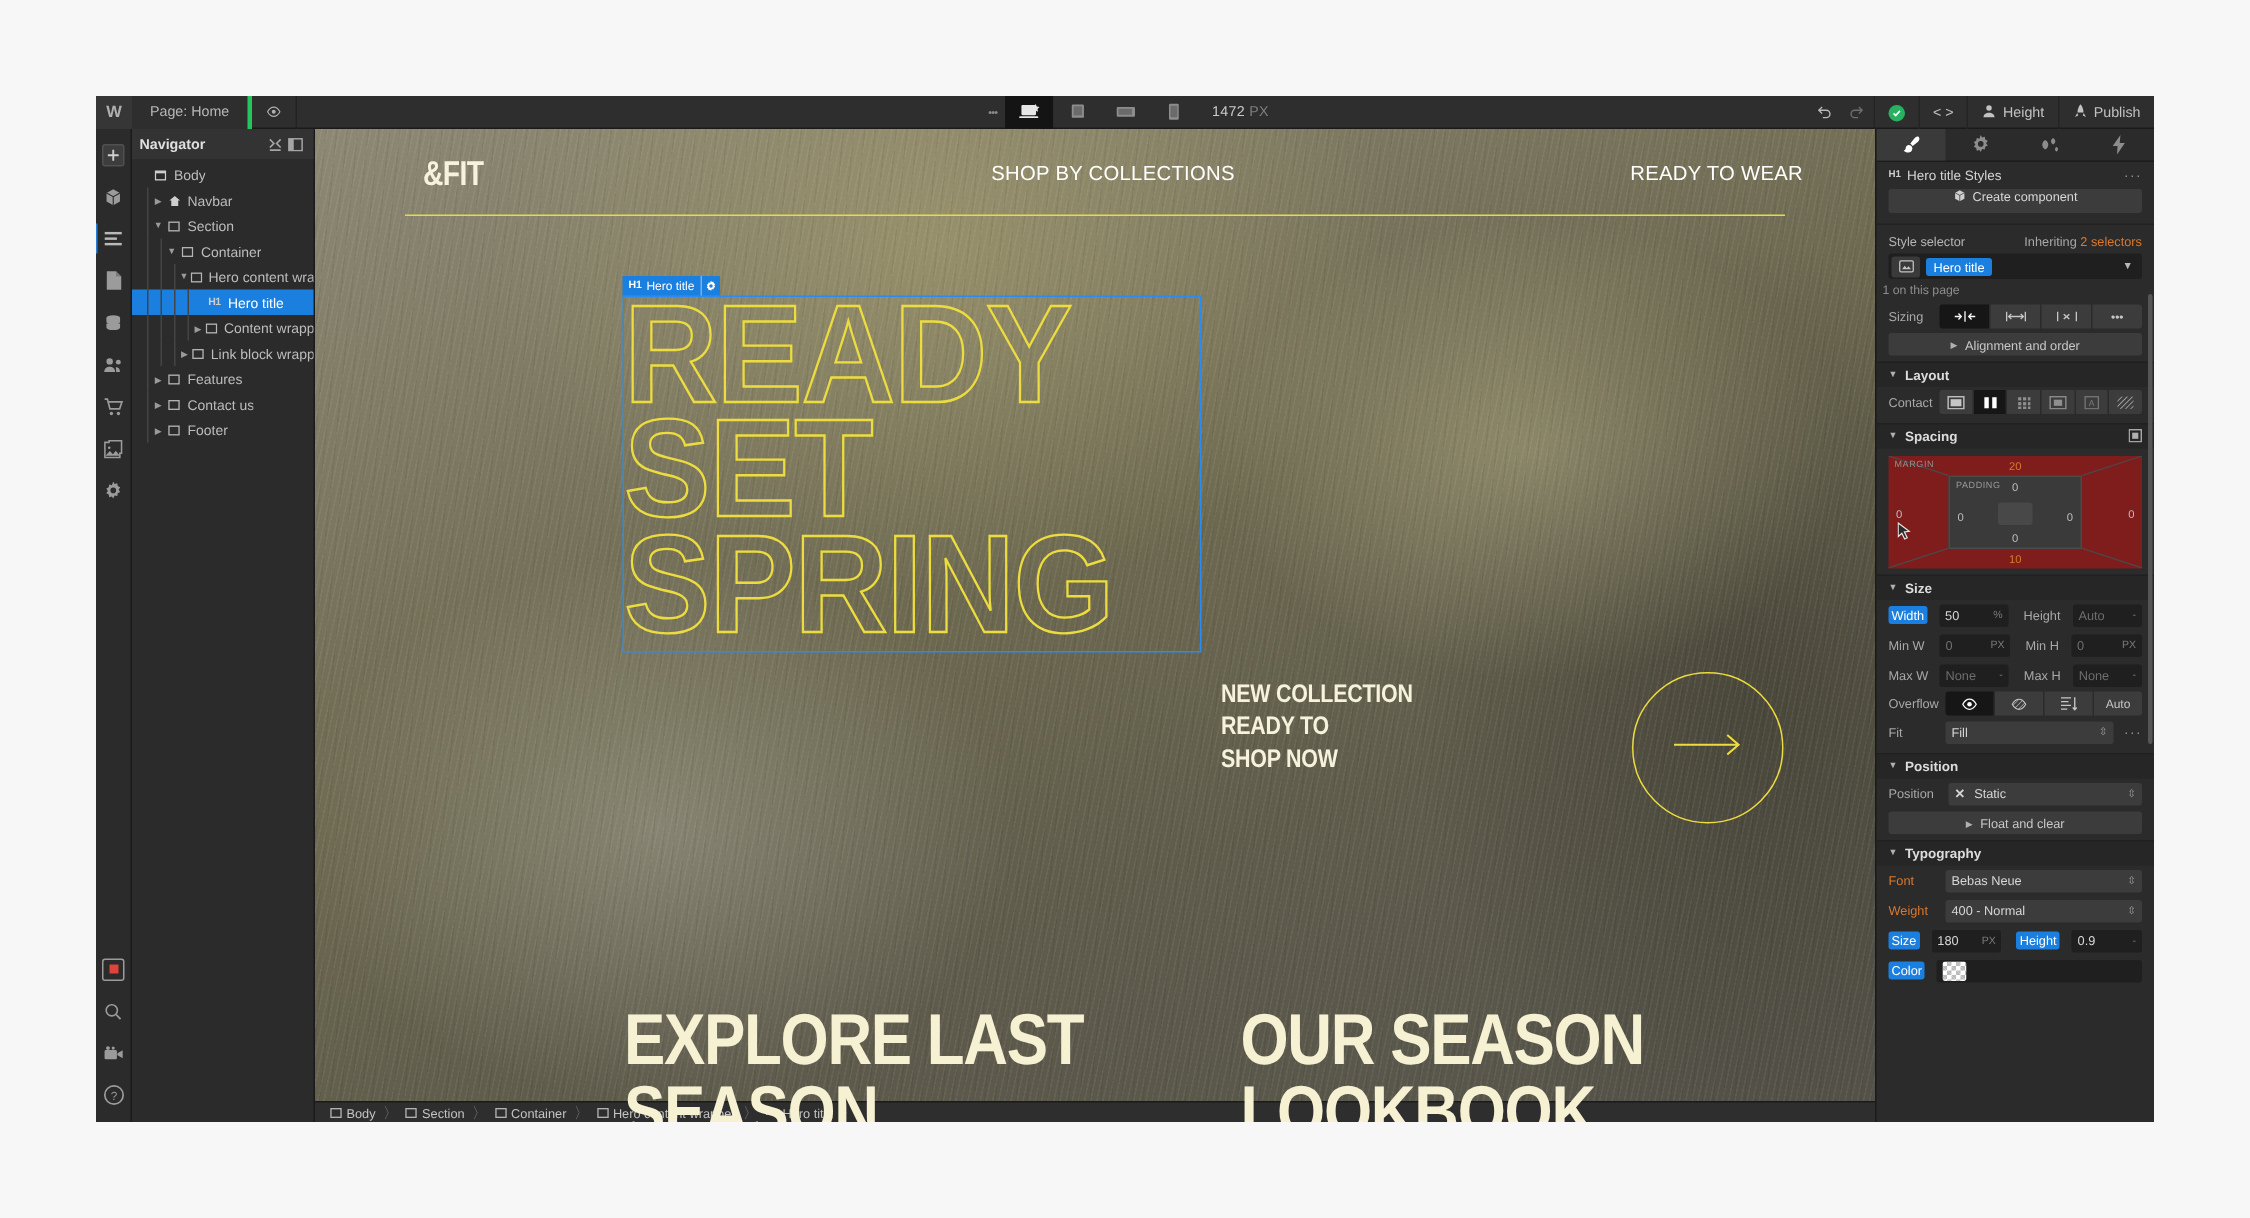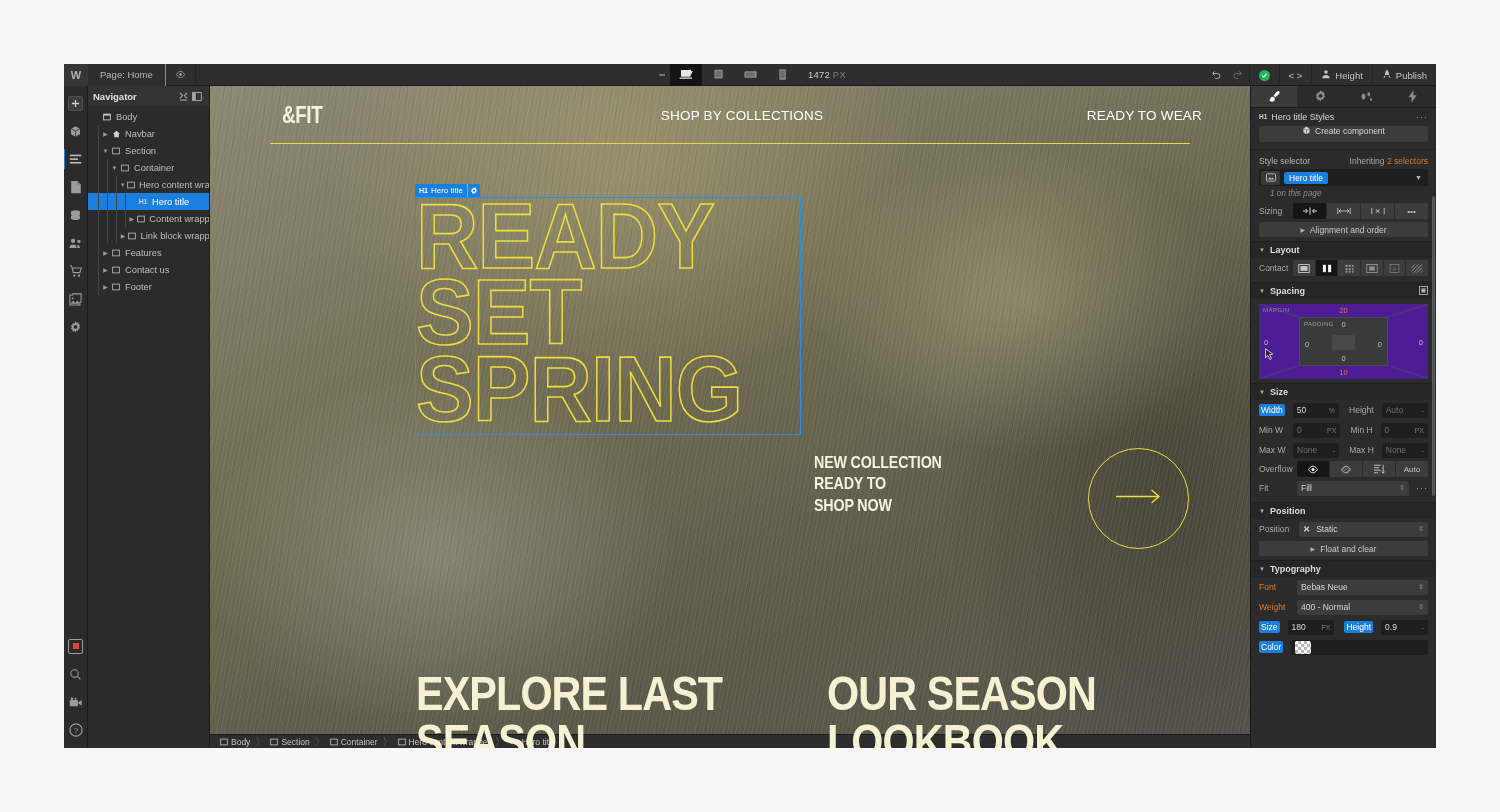--- a/index.html
+++ b/index.html
@@ -22,21 +22,21 @@
     position: absolute; left: 0; top: 0; width: 1372px; height: 22px;
     background: #2e2e2e; display: flex; align-items: center;
     border-bottom: 1px solid #1a1a1a;
   }
   .wf-logo {
     width: 24px; height: 22px; display: flex; align-items: center; justify-content: center;
     color: #b0b0b0; font-size: 11px; font-weight: bold; background: #363636;
   }
   .page-name {
     height: 22px; display: flex; align-items: center; padding: 0 12px;
-    font-size: 9.5px; color: #b8b8b8; border-right: 1px solid #22c55e; background:#2e2e2e;
+    font-size: 9.5px; color: #b8b8b8; border-right: 3px solid #22c55e; background:#2e2e2e;
   }
   .eye-btn {
     width: 30px; height: 22px; display: flex; align-items: center; justify-content: center;
     border-right: 1px solid #222;
   }
   .topbar-center {
     position: absolute; left: 50%; transform: translateX(-50%);
     height: 40px; display: flex; align-items: center;
   }
   .dots-v { width: 16px; height: 22px; display:flex; align-items:center; justify-content:center; }
@@ -218,21 +218,21 @@
   .inherit b { color:#d9792f; font-weight:normal; }
   .sel-field {
     margin:0 8px; height:17px; background:#1f1f1f; border-radius:2px;
     display:flex; align-items:center; padding:0 2px;
   }
   .sel-ic { width:19px; height:14px; background:#3a3a3a; border-radius:2px; display:flex;align-items:center;justify-content:center; }
   .sel-chip {
     background:#1b7fe0; color:#fff; font-size:8.5px; padding:1px 5px; border-radius:2px; margin-left:4px;
   }
   .sel-caret { margin-left:auto; color:#b8b8b8; font-size:7px; padding-right:4px; }
-  .on-page { padding:3px 8px 4px 19px; font-size:8.2px; color:#8d8d8d;font-style:italic; }
+  .on-page { padding:3px 8px 4px 4px; font-size:8.2px; color:#8d8d8d; }
   .row {
     display:flex; align-items:center; padding:0 8px; height:18px; gap:0;
   }
   .row-lbl { font-size:8.5px; color:#a9a9a9; width:34px; flex:none; }
   .seg { display:flex; flex:1; gap:1px; }
   .seg-btn {
     flex:1; height:16px; background:#3c3c3c; display:flex;align-items:center;justify-content:center;
     color:#c6c6c6; font-size:8px;
   }
   .seg-btn.active { background:#161616; color:#fff; }
@@ -245,21 +245,21 @@
   }
   .sec-head {
     height:17px; display:flex; align-items:center; gap:5px; padding:0 8px;
     font-size:9px; color:#dcdcdc; font-weight:bold; background:#262626;
     border-top:1px solid #202020; margin-top:4px;
   }
   .sec-head .sp { flex:1; }
   .caret { font-size:6px; color:#b0b0b0; }
 
   
-  .spacing-wrap { margin:5px 8px 0 8px; height:75px; background:#4c1d95; position:relative; }
+  .spacing-wrap { margin:5px 8px 0 8px; height:75px; background:#7f1d1d; position:relative; }
   .spacing-wrap .diag { position:absolute; inset:0; }
   .mg-label { position:absolute; left:4px; top:3px; font-size:6px; color:#8f8f8f; letter-spacing:.4px;}
   .pd-label { position:absolute; left:4px; top:3px; font-size:6px; color:#9a9a9a; letter-spacing:.4px;}
   .pad-box { position:absolute; left:40px; top:13px; right:40px; bottom:13px; background:#3a3a3a; border:1px solid #4a4a4a;}
   .pad-core { position:absolute; left:32px; top:17px; right:32px; bottom:15px; background:#484848; border-radius:2px;}
   .sv { position:absolute; font-size:7.5px; color:#bdbdbd; }
   .sv.hot { color:#d9792f; }
   .cursor-arrow { position:absolute; left:6px; top:44px; width:9px;height:13px; }
 
   

